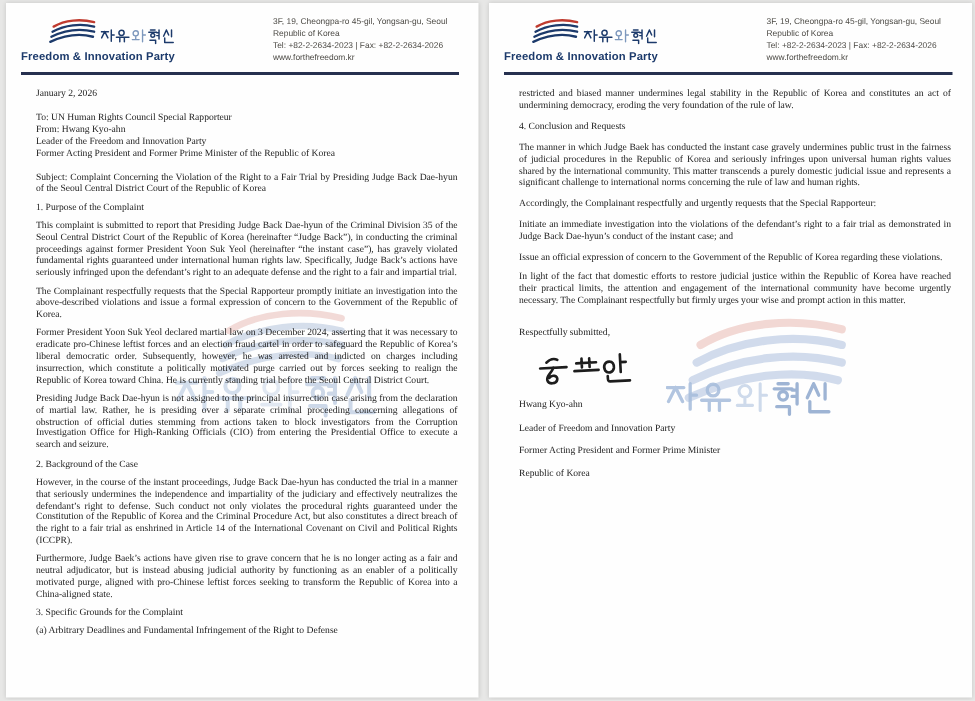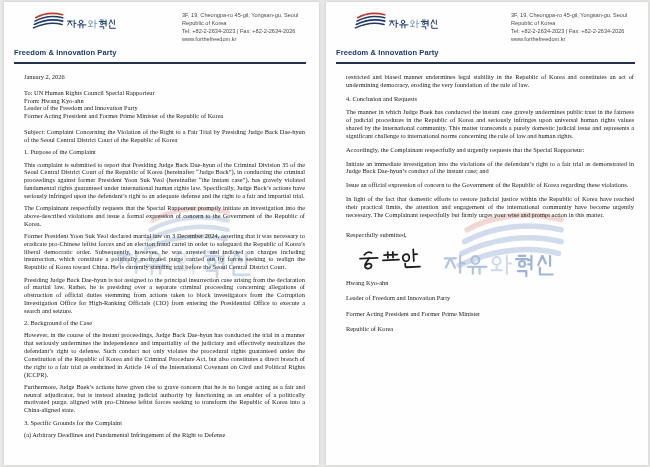--- a/index.html
+++ b/index.html
@@ -10,21 +10,21 @@
   .page-2{left:326px;width:322px;}
 
   
   .page-header{display:flex;justify-content:space-between;margin:6px 13px 0 10px;
                padding-bottom:5px;border-bottom:2px solid #26304f;}
   .brand{display:flex;flex-direction:column;}
   .brand-row{display:flex;align-items:flex-end;gap:2px;margin-left:18px;height:24px;}
   .swoosh{width:33px;height:21px;}
   .hangul-logo{width:50px;height:11px;margin-bottom:2px;}
   .brand-en{font-family:"Liberation Sans","DejaVu Sans",sans-serif;font-weight:bold;
-            color:#1c3a6b;font-size:7.5px;margin-top:16px;letter-spacing:.1px;}
+            color:#1c3a6b;font-size:7.5px;margin-top:1px;letter-spacing:.1px;}
   .addr{font-family:"Liberation Sans","DejaVu Sans",sans-serif;font-size:5.6px;line-height:1.45;
         color:#4c4a45;width:124px;padding-top:3px;}
 
   
   .page-body{position:relative;z-index:1;margin:9px 14px 0 20px;font-size:6.4px;line-height:1.22;
              color:#1b1b1b;text-align:justify;}
   .page-body p{margin:0 0 4.5px;}
   .page-2 .page-body p{margin:0 0 6px;}
   .date{margin-bottom:8px;}
   .to-block div{margin:0;}

